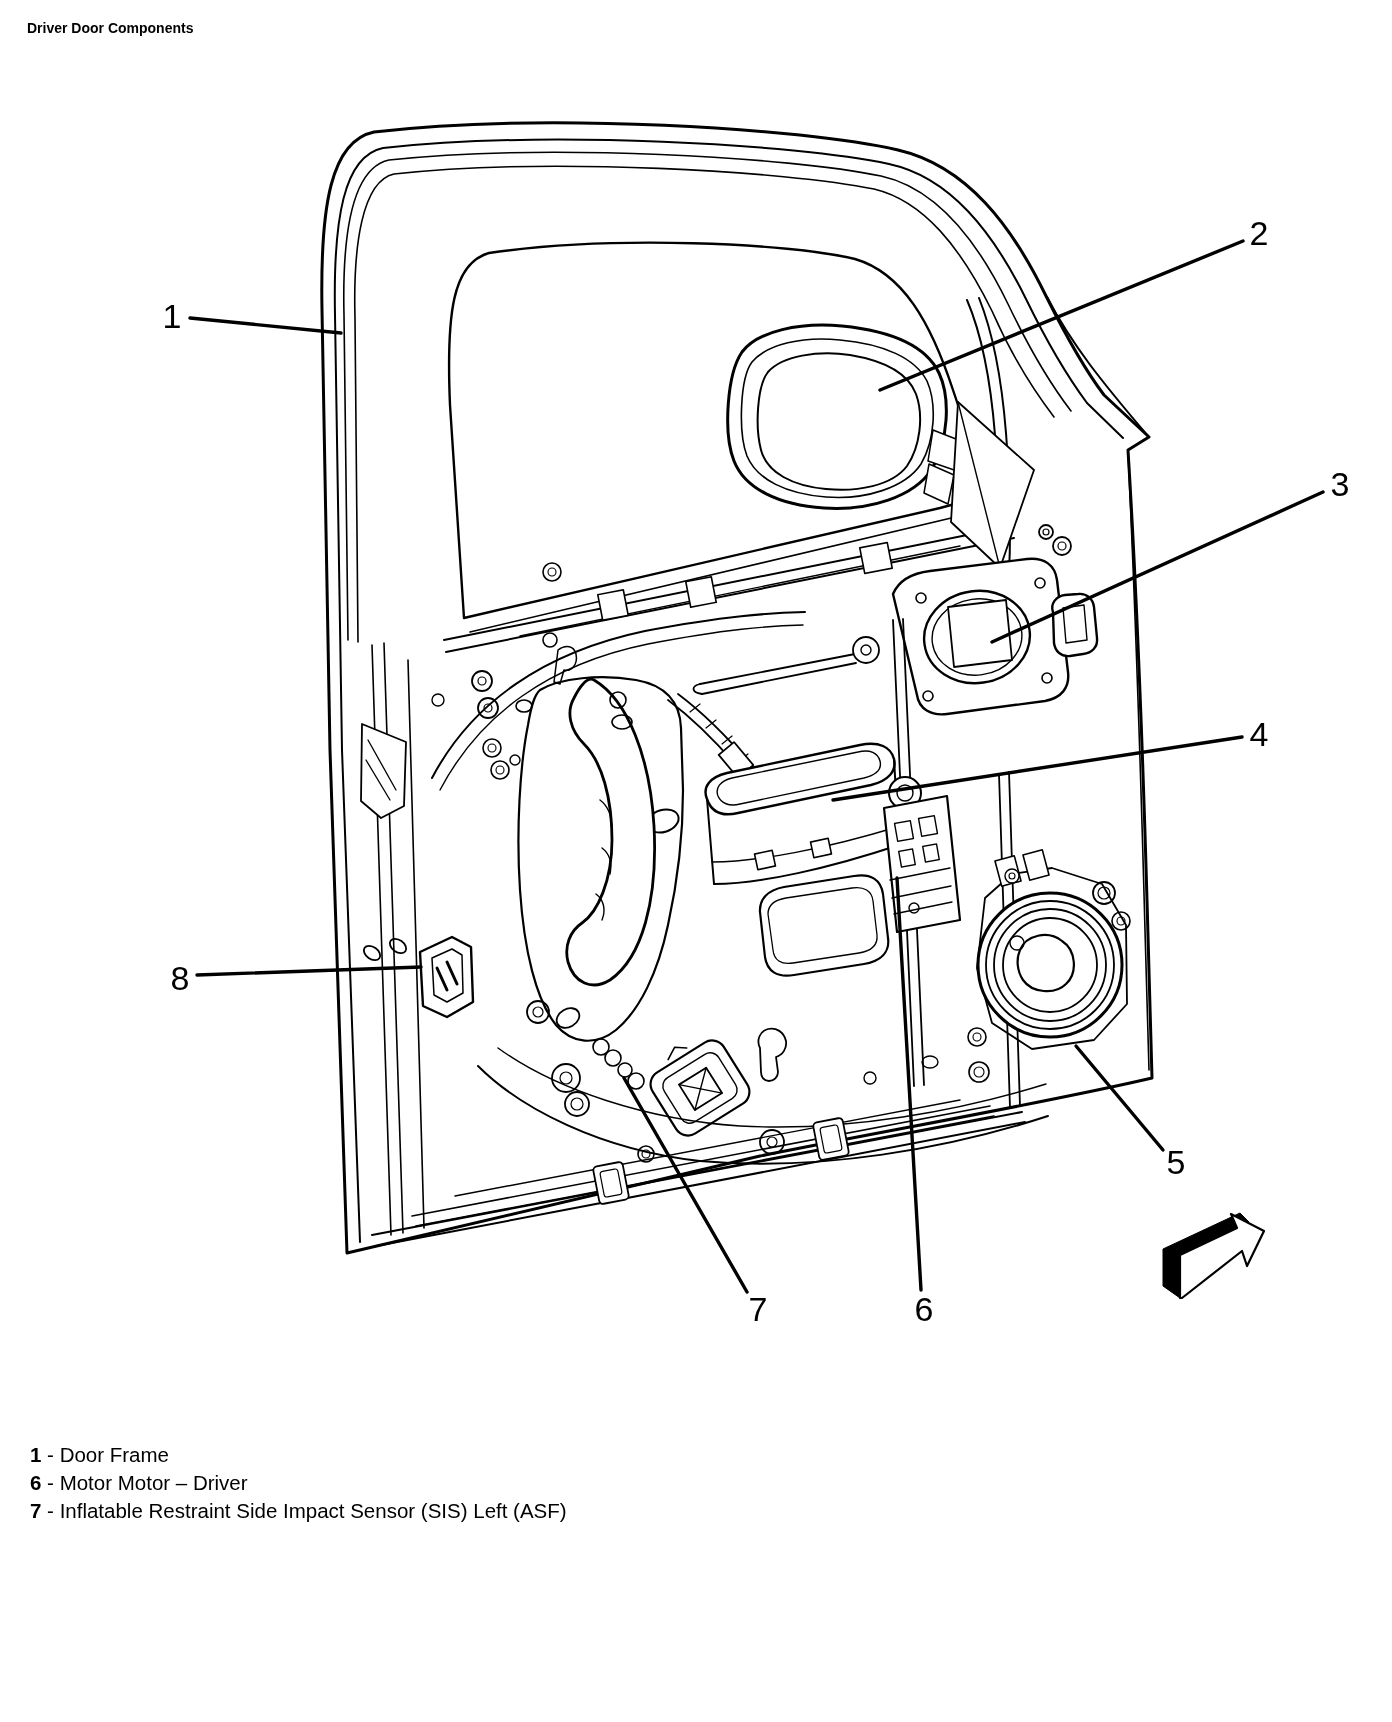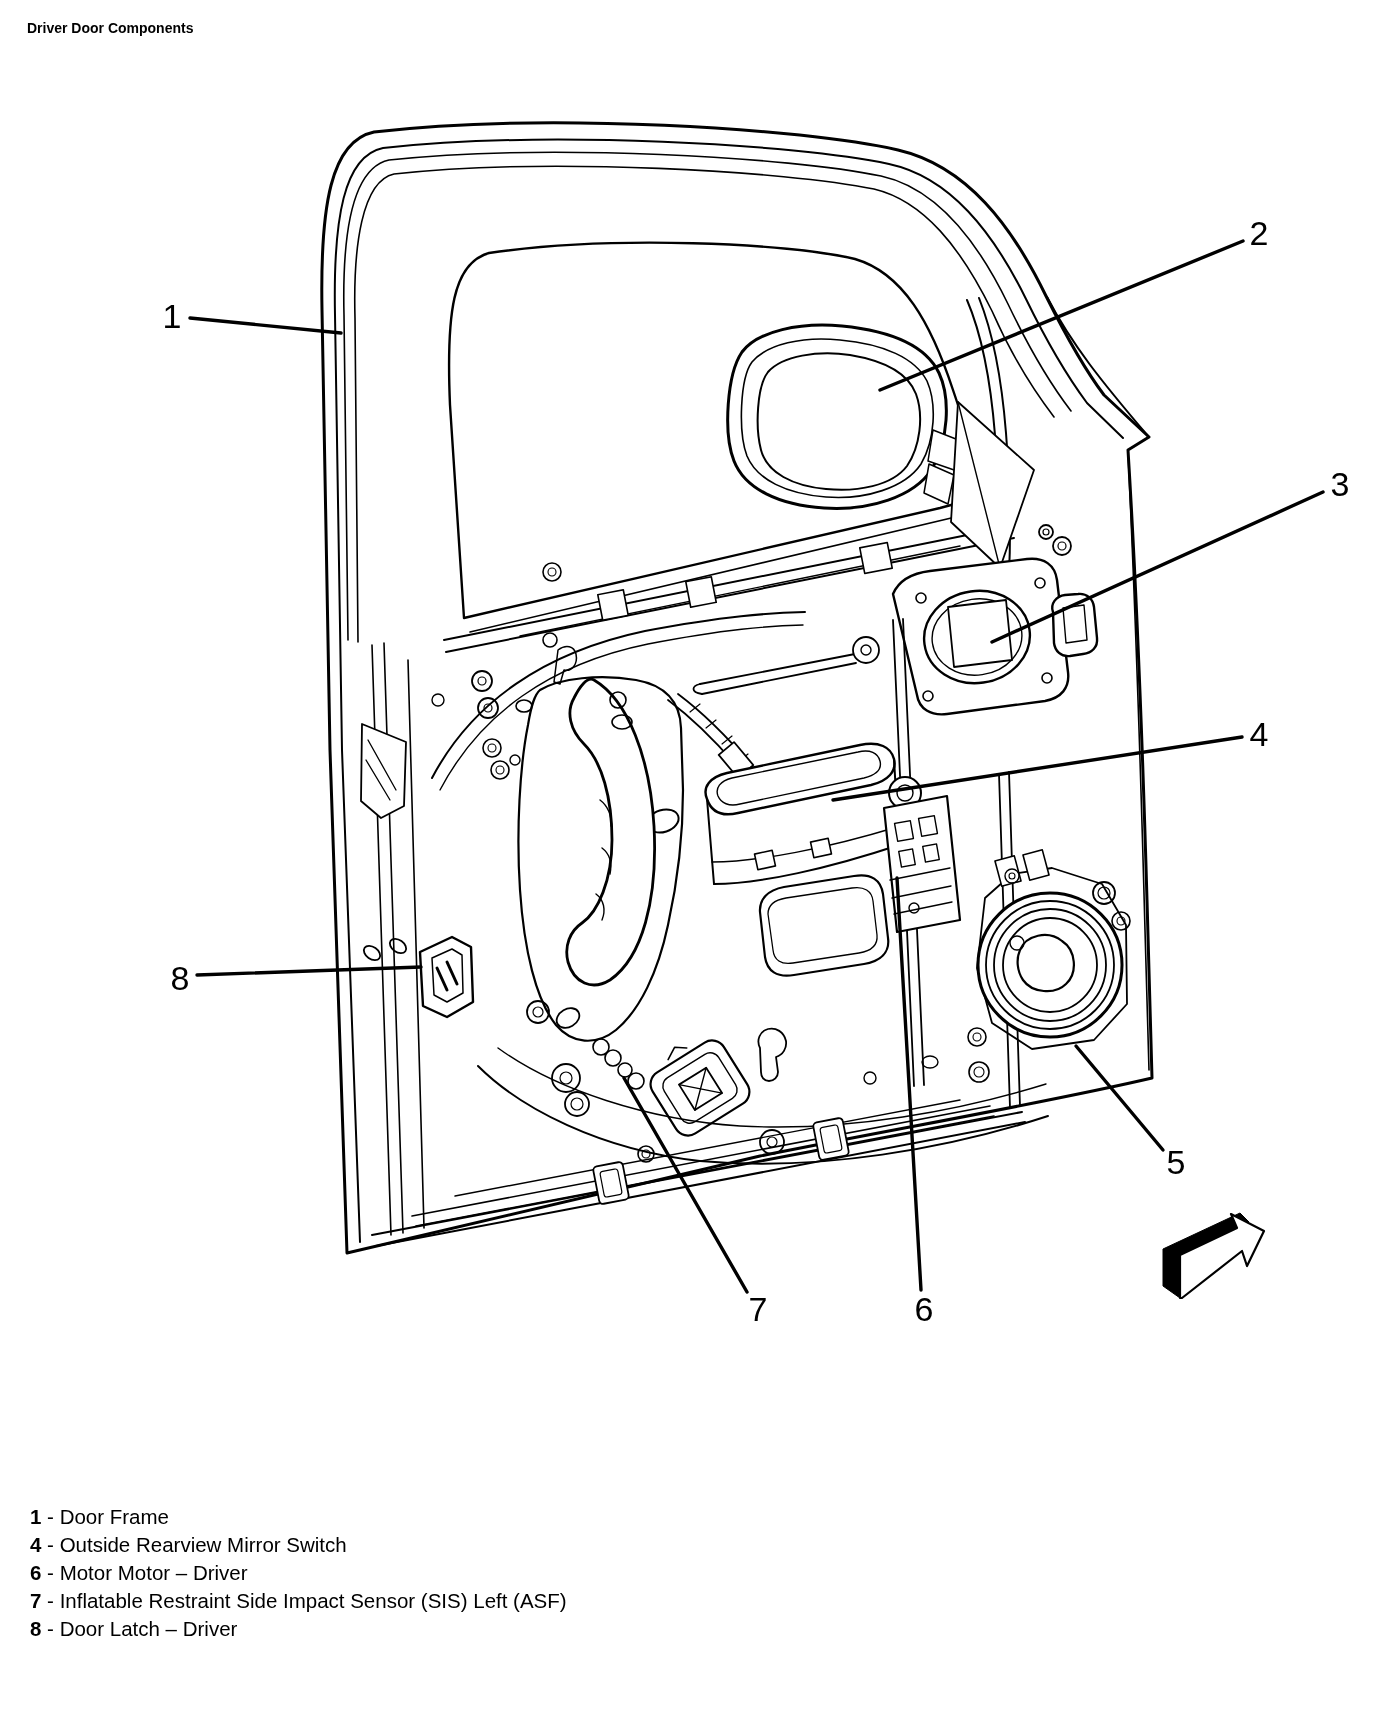--- a/index.html
+++ b/index.html
@@ -4,21 +4,21 @@
 <style>
   html,body{margin:0;padding:0;background:#ffffff;}
   body{width:1392px;height:1722px;position:relative;font-family:"Liberation Sans",sans-serif;color:#000;}
   .title{position:absolute;left:27px;top:20px;font-size:14px;font-weight:bold;letter-spacing:0;}
   .stage{position:absolute;left:0;top:0;width:1392px;height:1722px;}
   svg{position:absolute;left:0;top:0;}
   svg .ln{fill:none;stroke:#000;stroke-linecap:round;stroke-linejoin:round;}
   svg .f{fill:#ffffff;stroke:#000;stroke-linejoin:round;}
   svg .k{fill:#000000;stroke:#000;}
   svg text.callout{font-family:"Liberation Sans",sans-serif;font-size:34px;fill:#000;text-anchor:middle;}
-  .legend{position:absolute;left:30px;top:1503px;font-size:20.5px;}
+  .legend{position:absolute;left:30px;top:1441px;font-size:20.5px;}
   .legend-row{height:28px;line-height:28px;white-space:nowrap;}
   .legend-num{font-weight:bold;}
 </style>
 </head>
 <body>
 
 <div class="title">Driver Door Components</div>
 
 <div class="stage">
 <svg width="1392" height="1722" viewBox="0 0 1392 1722" xmlns="http://www.w3.org/2000/svg">
@@ -251,17 +251,15 @@
 
   <g>
     <path class="k" stroke-width="1" d="M 1163,1249 L 1240,1213 L 1249,1222 L 1180,1255 L 1180,1298 L 1163,1286 Z"></path>
     <path class="f" stroke-width="2.2" d="M 1180,1255 L 1237,1228 L 1231,1214 L 1264,1231 L 1247,1266 L 1242,1251 L 1182,1298 L 1180,1298 Z"></path>
   </g>
 </svg>
 </div>
 
 <div class="legend">
   <div class="legend-row"><span class="legend-num">1</span><span> - </span><span>Door Frame</span></div>
-  <div class="legend-row"><span class="legend-num">4</span><span> - </span><span>Outside Rearview Mirror Switch</span></div>
   <div class="legend-row"><span class="legend-num">6</span><span> - </span><span>Motor Motor – Driver</span></div>
   <div class="legend-row"><span class="legend-num">7</span><span> - </span><span>Inflatable Restraint Side Impact Sensor (SIS) Left (ASF)</span></div>
-  <div class="legend-row"><span class="legend-num">8</span><span> - </span><span>Door Latch – Driver</span></div>
 </div>
 
 </body></html>

